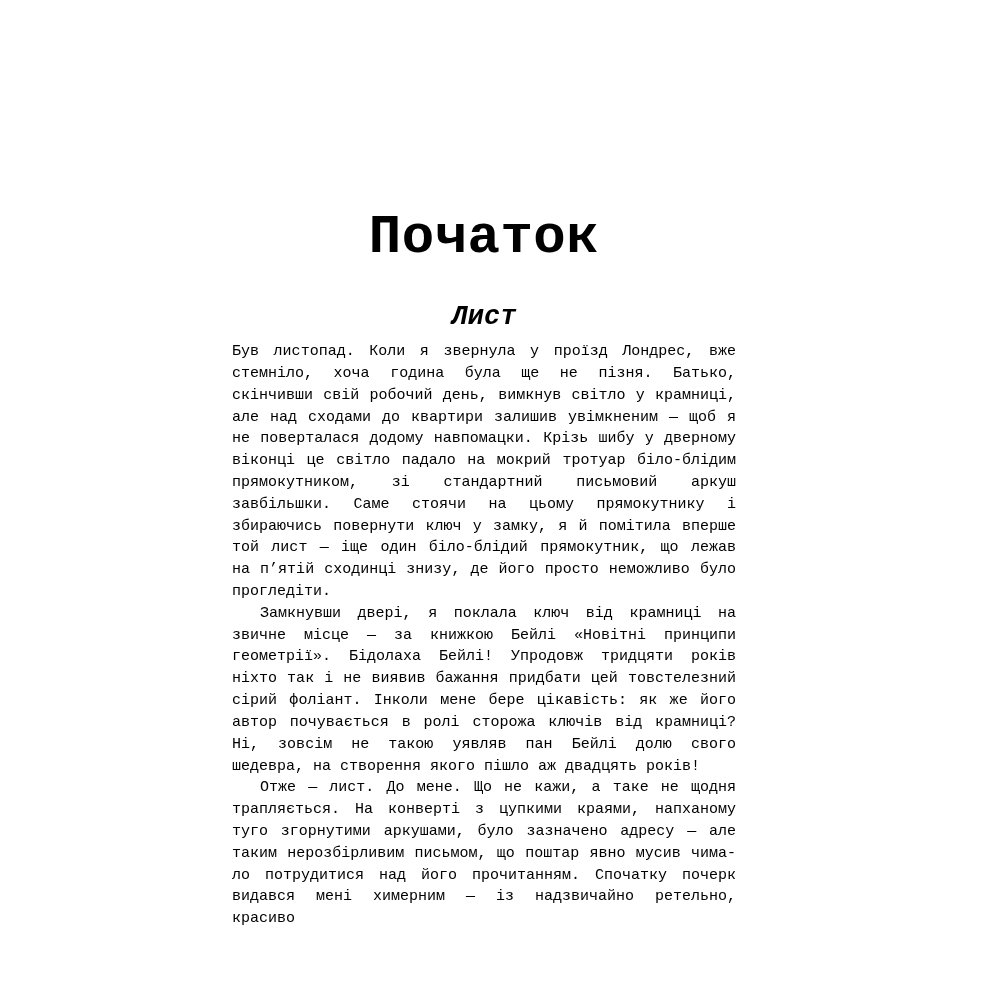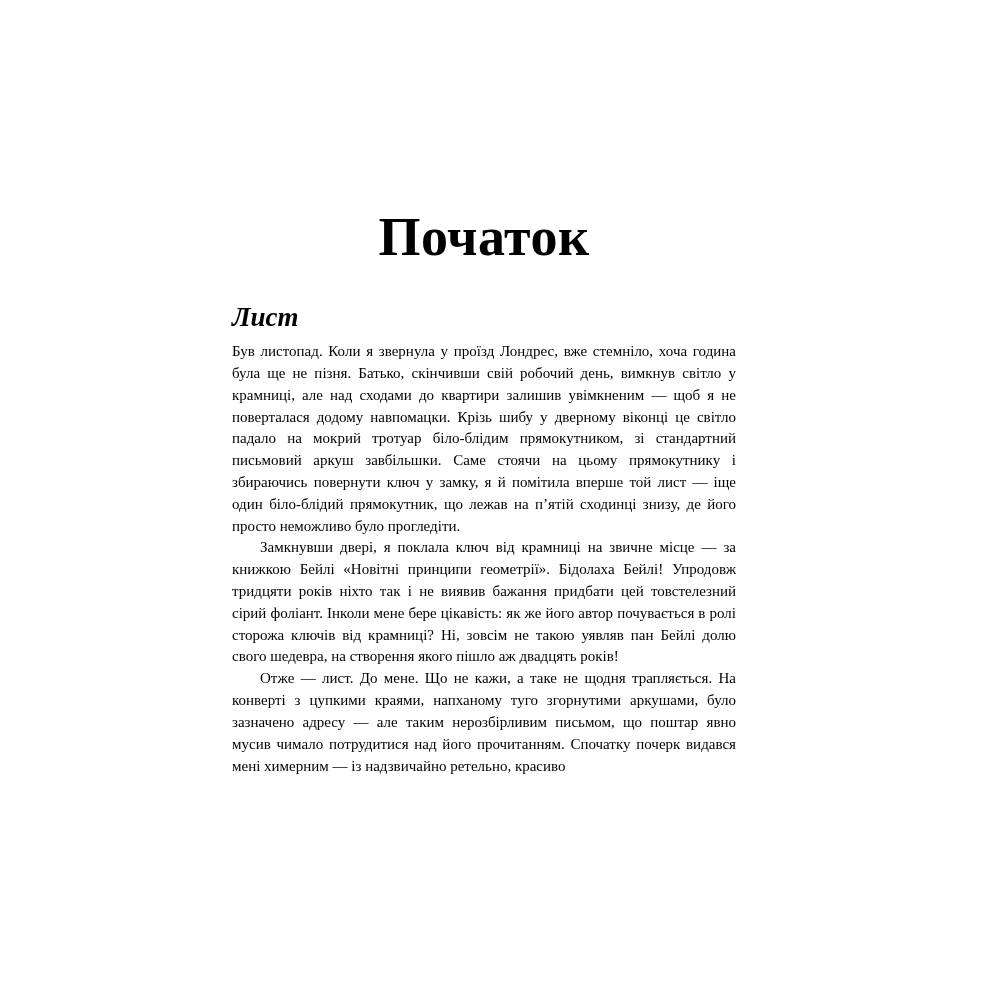--- a/index.html
+++ b/index.html
@@ -13,20 +13,21 @@
     font-family: "Liberation Serif", "DejaVu Serif", serif;
     color: #000000;
     overflow: hidden;
   }
 
   .page {
     position: relative;
     width: 1000px;
     height: 1000px;
     box-sizing: border-box;
+    font-family: Liberation Mono, monospace;
   }
 
   .content {
     position: absolute;
     left: 232px;
     top: 0;
     width: 504px;
   }
 
   .chapter-title {
@@ -39,20 +40,21 @@
     line-height: 1.1;
   }
 
   .section-title {
     margin: 0;
     padding-top: 36px;
     padding-bottom: 8px;
     font-size: 27px;
     font-weight: 700;
     font-style: italic;
+    text-align: center;
     line-height: 1.1;
   }
 
   .body-text p {
     margin: 0;
     font-size: 15px;
     line-height: 1.455;
     text-align: justify;
     text-justify: inter-word;
     hyphens: manual;

